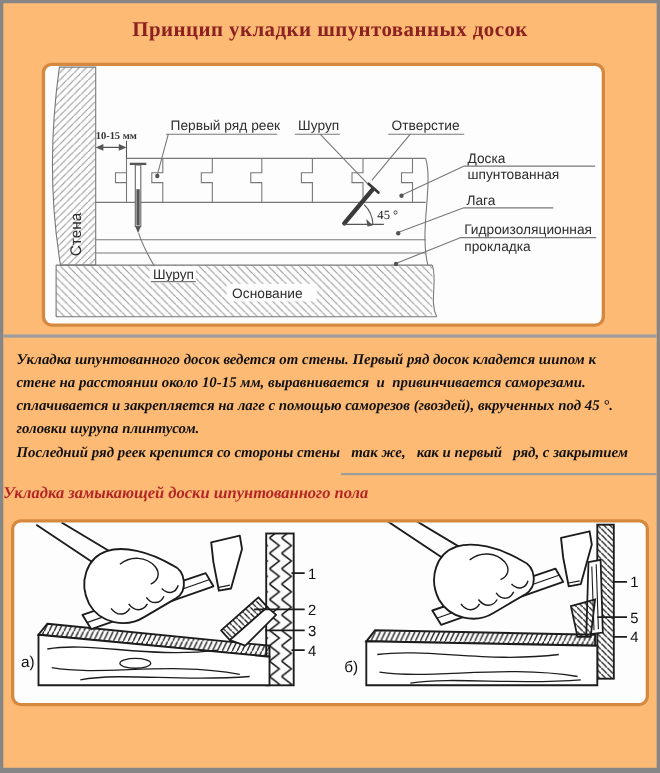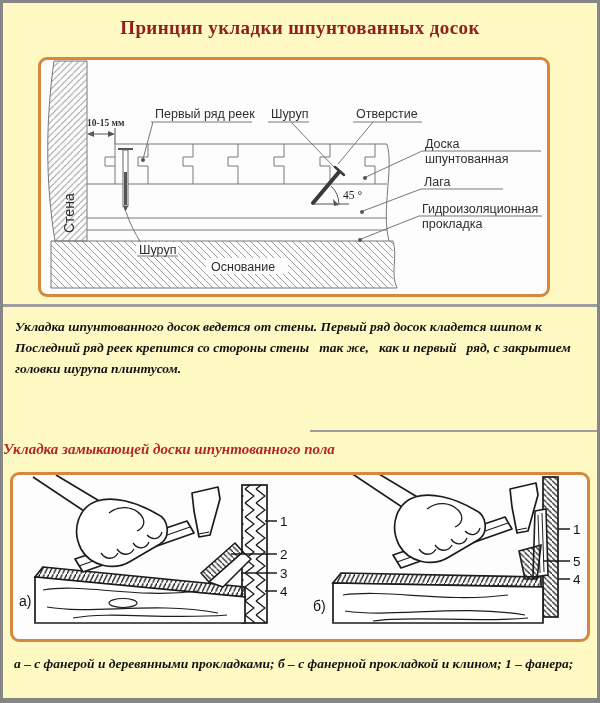--- a/index.html
+++ b/index.html
@@ -1,19 +1,19 @@
 <!DOCTYPE html>
 <html><head>
 <meta charset="utf-8">
 <style>
   html,body{margin:0;padding:0;background:#cfcfcf;}
   .page{
     position:relative;
     width:594px;height:695px;
-    background:#fef9c3;
+    background:#fdba74;
     border:solid #868686;
     border-width:3px 3px 5px 3px;
     font-family:"Liberation Sans", sans-serif;
     overflow:hidden;
   }
   .title1{
     position:absolute;top:14px;left:0;width:100%;
     text-align:center;margin:0;
     font:bold 19px "Liberation Serif", serif;
     letter-spacing:.4px;
@@ -170,22 +170,24 @@
         <path d="M378,156 H501 M378,156 L320,179" stroke="#787878" fill="none"></path>
         <circle cx="319" cy="180" r="2" fill="#555"></circle>
       </g>
     </svg>
   </div>
 
   <div class="hr-full"></div>
 
   <div class="desc">
     <div>Укладка шпунтованного досок ведется от стены. Первый ряд досок кладется шипом к</div>
+    <div>стене на расстоянии около 10-15 мм, выравнивается  и  привинчивается саморезами.</div>
+    <div>сплачивается и закрепляется на лаге с помощью саморезов (гвоздей), вкрученных под 45 °.</div>
+    <div>головки шурупа плинтусом.</div>
     <div>Последний ряд реек крепится со стороны стены   так же,   как и первый   ряд, с закрытием</div>
-    <div>головки шурупа плинтусом.</div>
   </div>
 
   <div class="hr-part"></div>
 
   <h2 class="title2">Укладка замыкающей доски шпунтованного пола</h2>
 
   <div class="obox obox2">
     <svg width="574" height="164" viewBox="0 0 574 164">
       <defs>
         <pattern id="chev" width="11" height="14" patternUnits="userSpaceOnUse">
@@ -265,16 +267,15 @@
         </g>
         <text class="numlab" x="560" y="59">1</text>
         <text class="numlab" x="560" y="91">5</text>
         <text class="numlab" x="560" y="109">4</text>
         <text class="ablab" x="300" y="136">б)</text>
       </g>
     </svg>
   </div>
 
   <div class="caption">
-    <div>а – с фанерой и деревянными прокладками; б – с фанерной прокладкой и клином; 1 – фанера;</div>
   </div>
 
 </div>
 
 </body></html>

